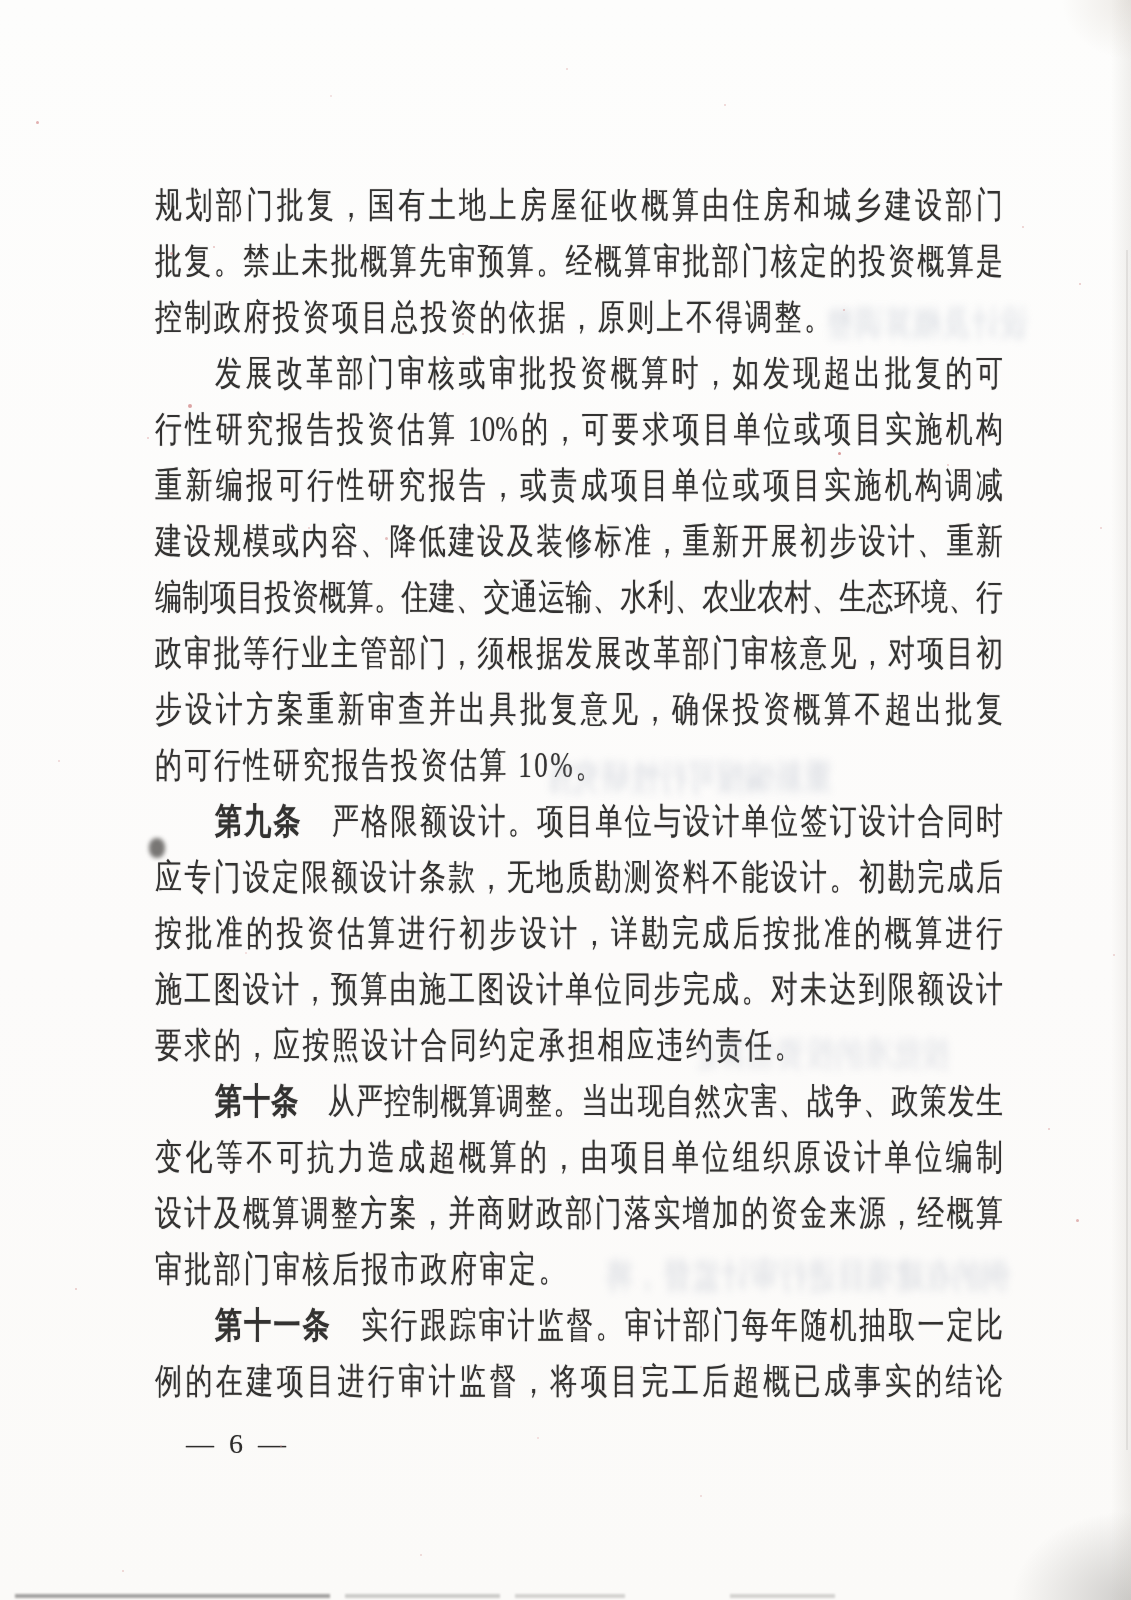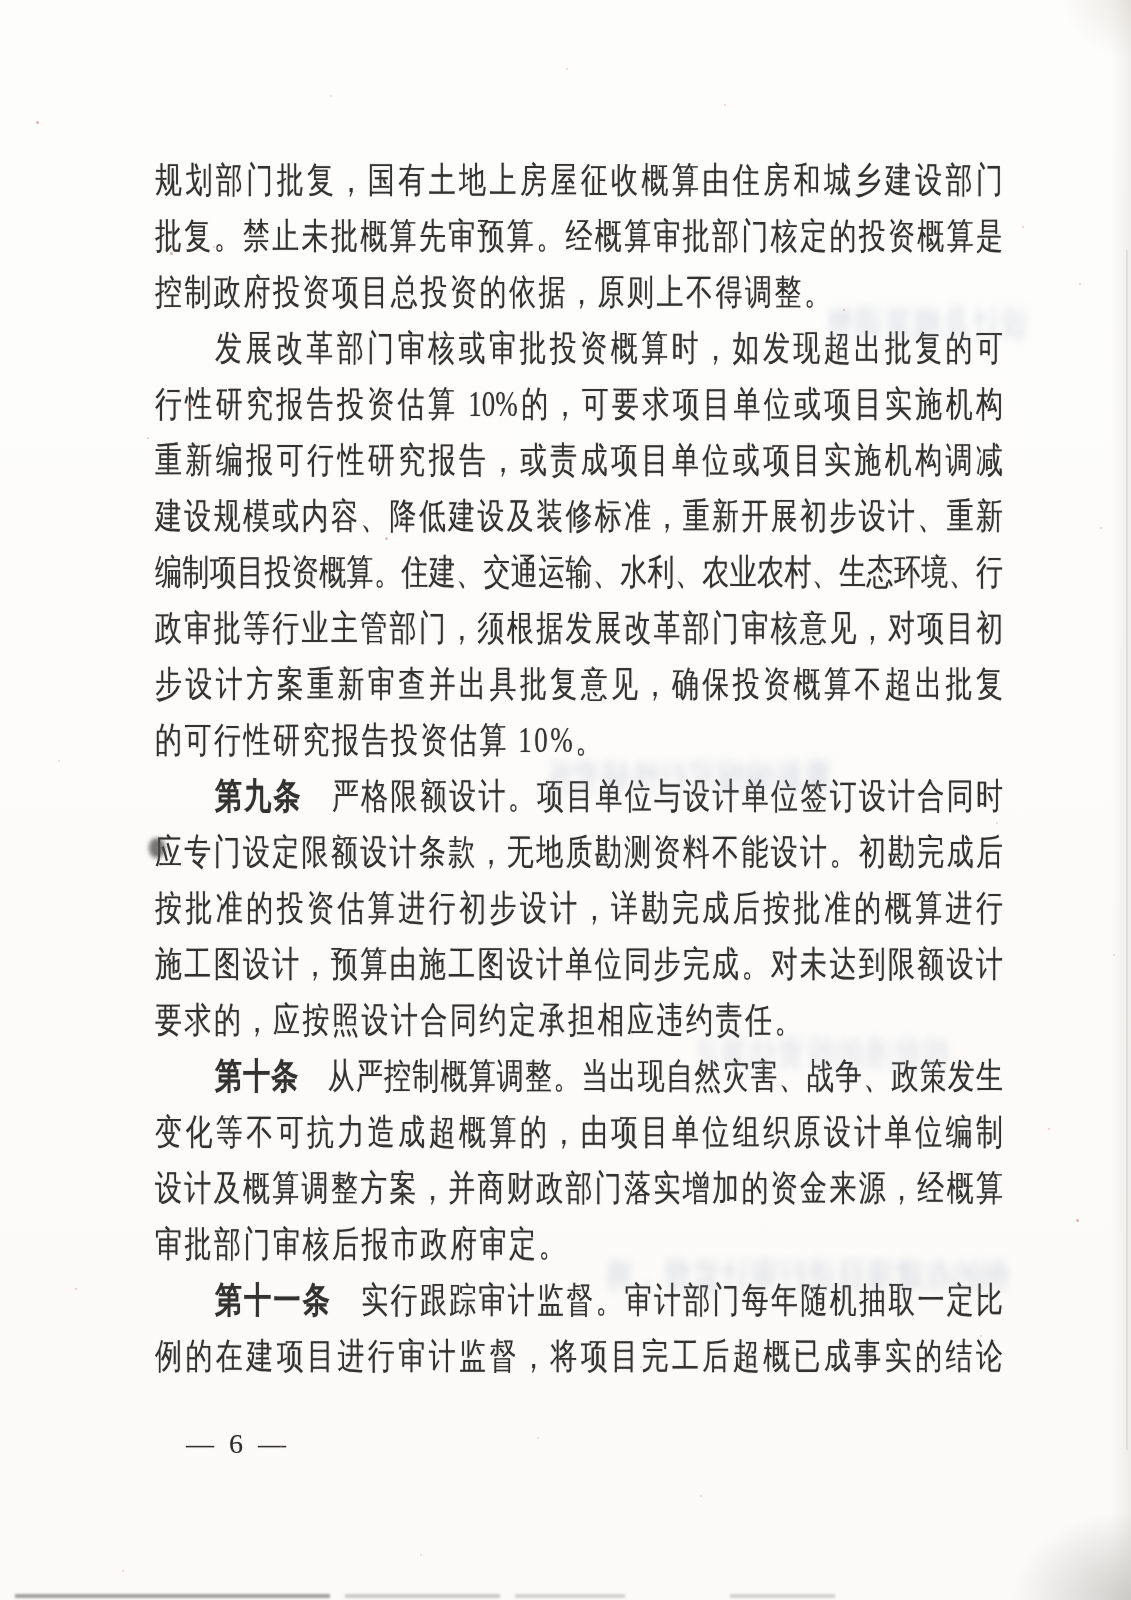--- a/index.html
+++ b/index.html
@@ -2,21 +2,21 @@
 <html><head>
 <meta charset="utf-8">
 <style>
   html,body{margin:0;padding:0;background:#ffffff;}
   .page{
     position:relative;width:1131px;height:1600px;overflow:hidden;
     background:linear-gradient(180deg,#fdfdfc 0%,#fcfbfa 60%,#fbfaf8 100%);
     font-family:"Liberation Serif","DejaVu Serif",serif;
   }
   
-  .text-block{position:absolute;left:155px;top:152px;width:848px;}
+  .text-block{position:absolute;left:155px;top:177px;width:848px;}
   .line{
     box-sizing:border-box;width:848px;height:56px;line-height:56px;
     font-size:27px;color:#333231;
     text-align:justify;text-align-last:justify;
     transform:scaleY(1.32);transform-origin:50% 50%;
     text-shadow:0 0 1px rgba(70,68,66,.45);
     white-space:nowrap;
   }
   .line.indent{padding-left:60px;}
   .line.para-end{text-align-last:left;letter-spacing:2.5px;}

